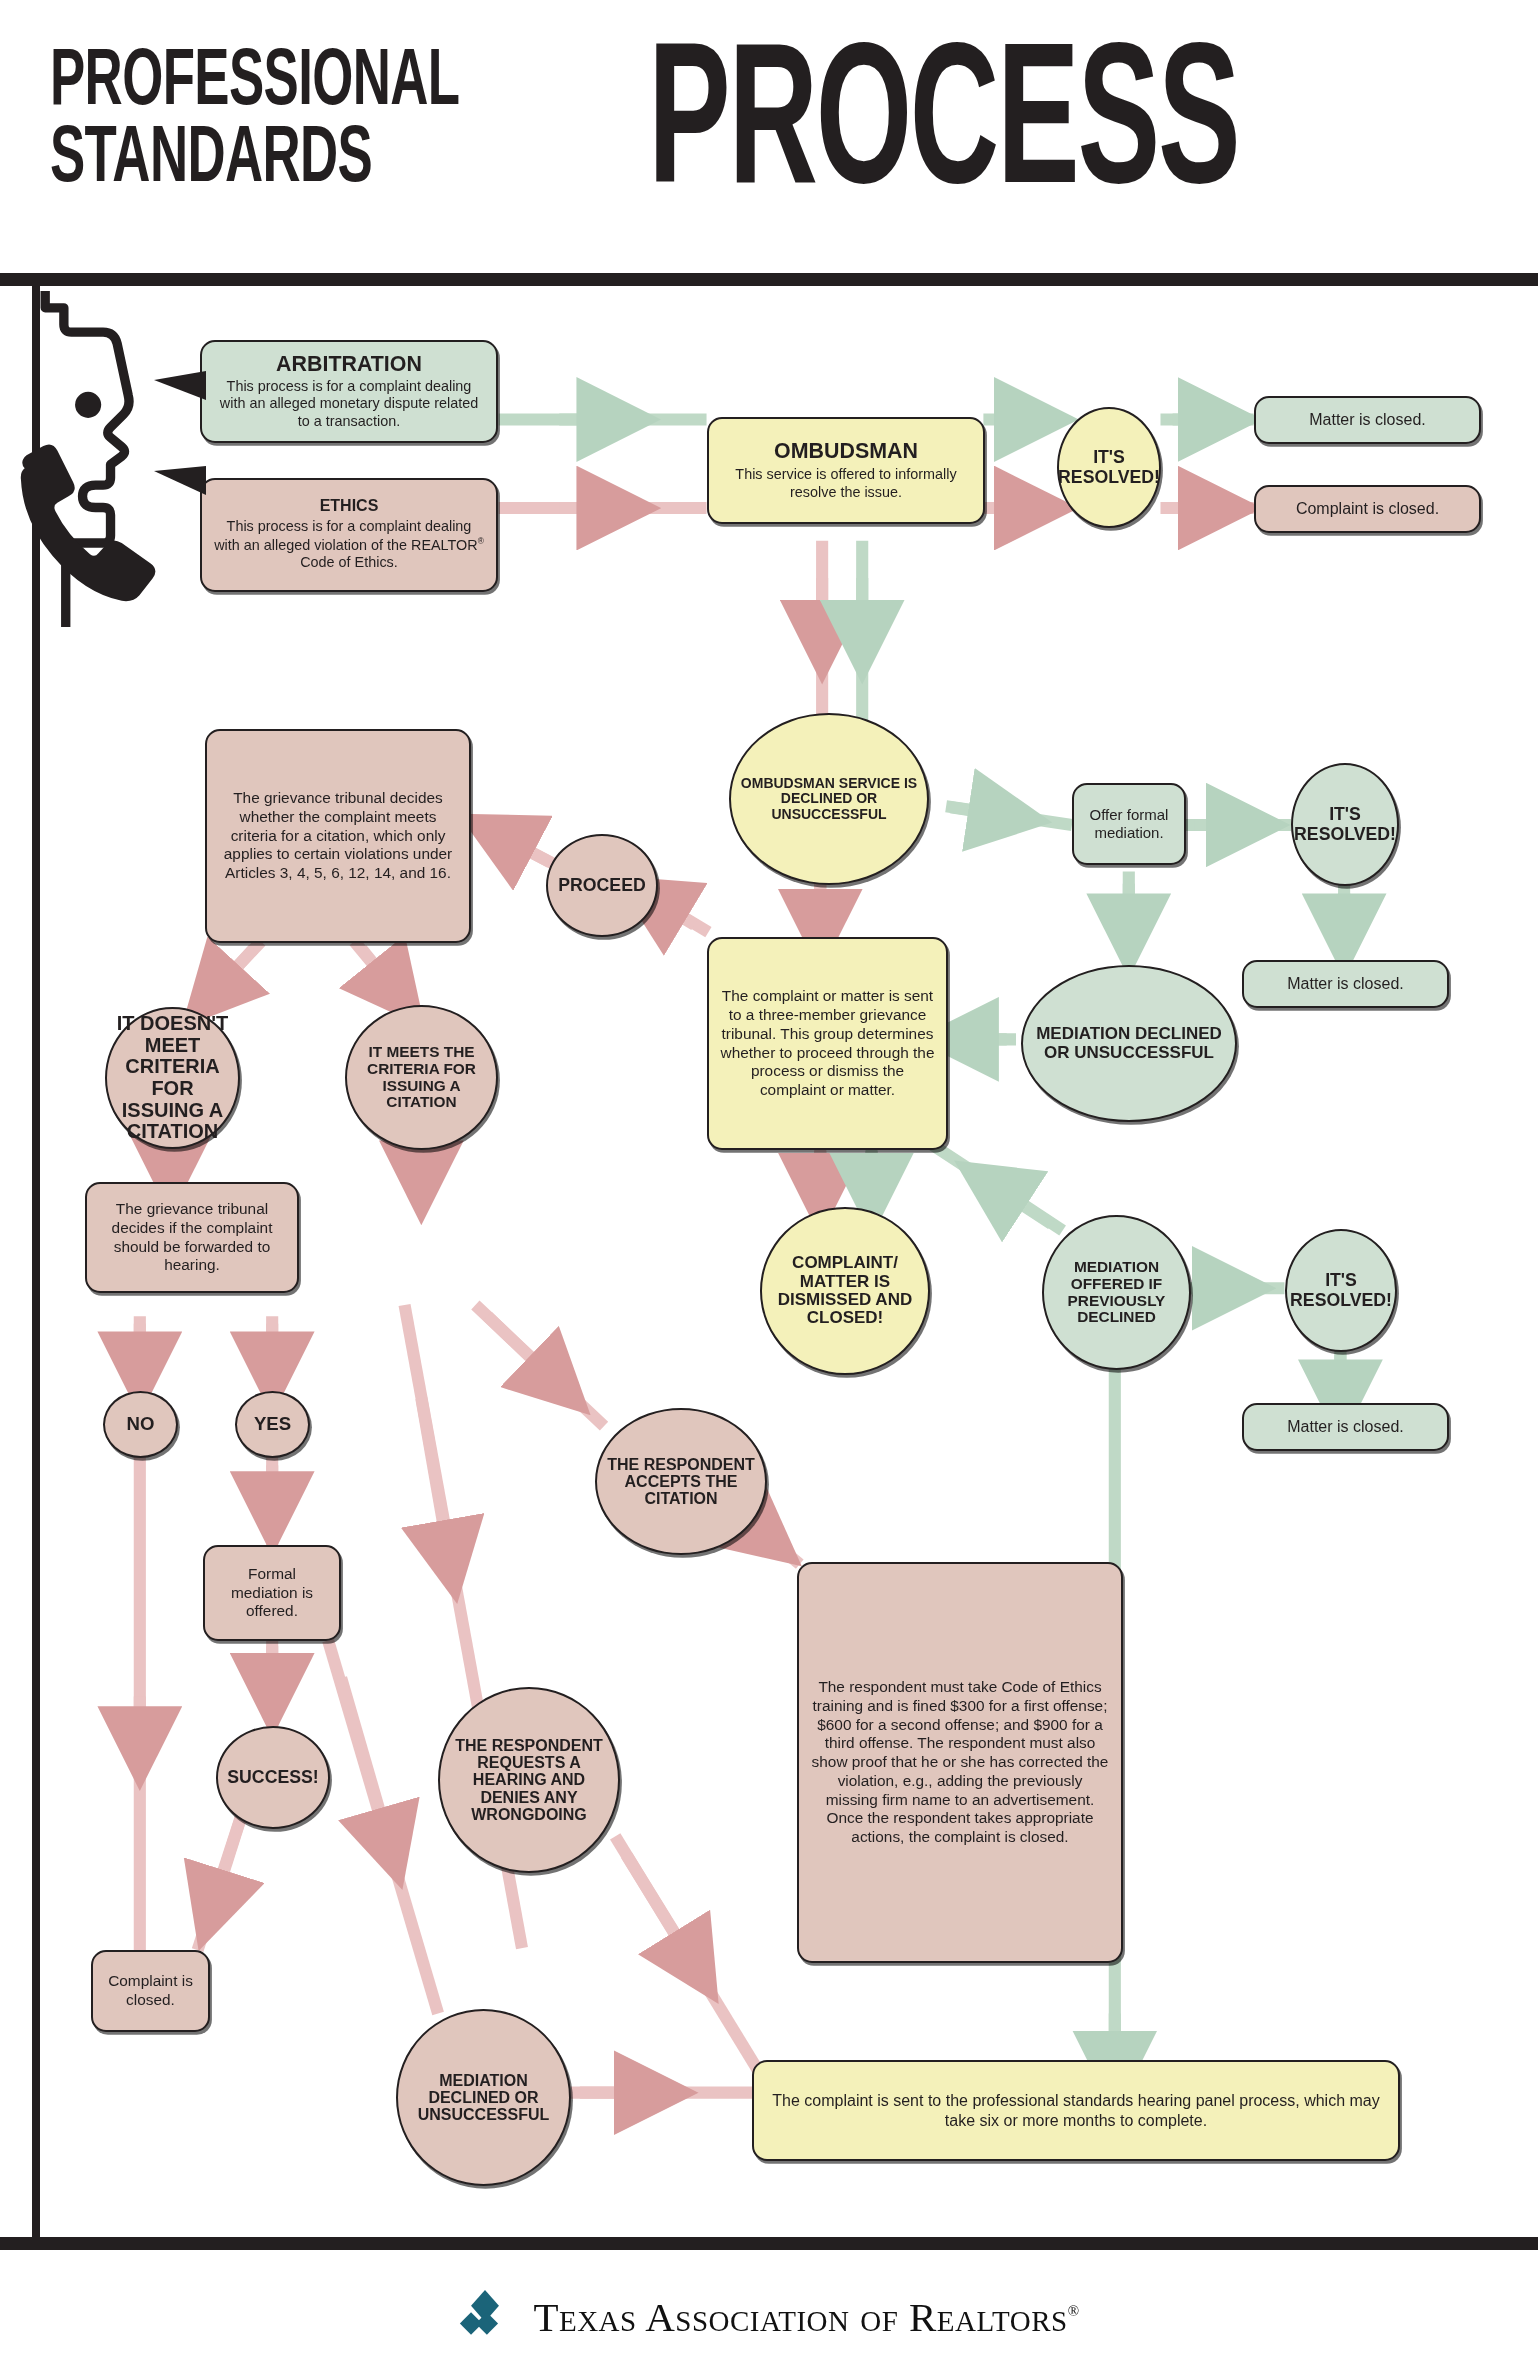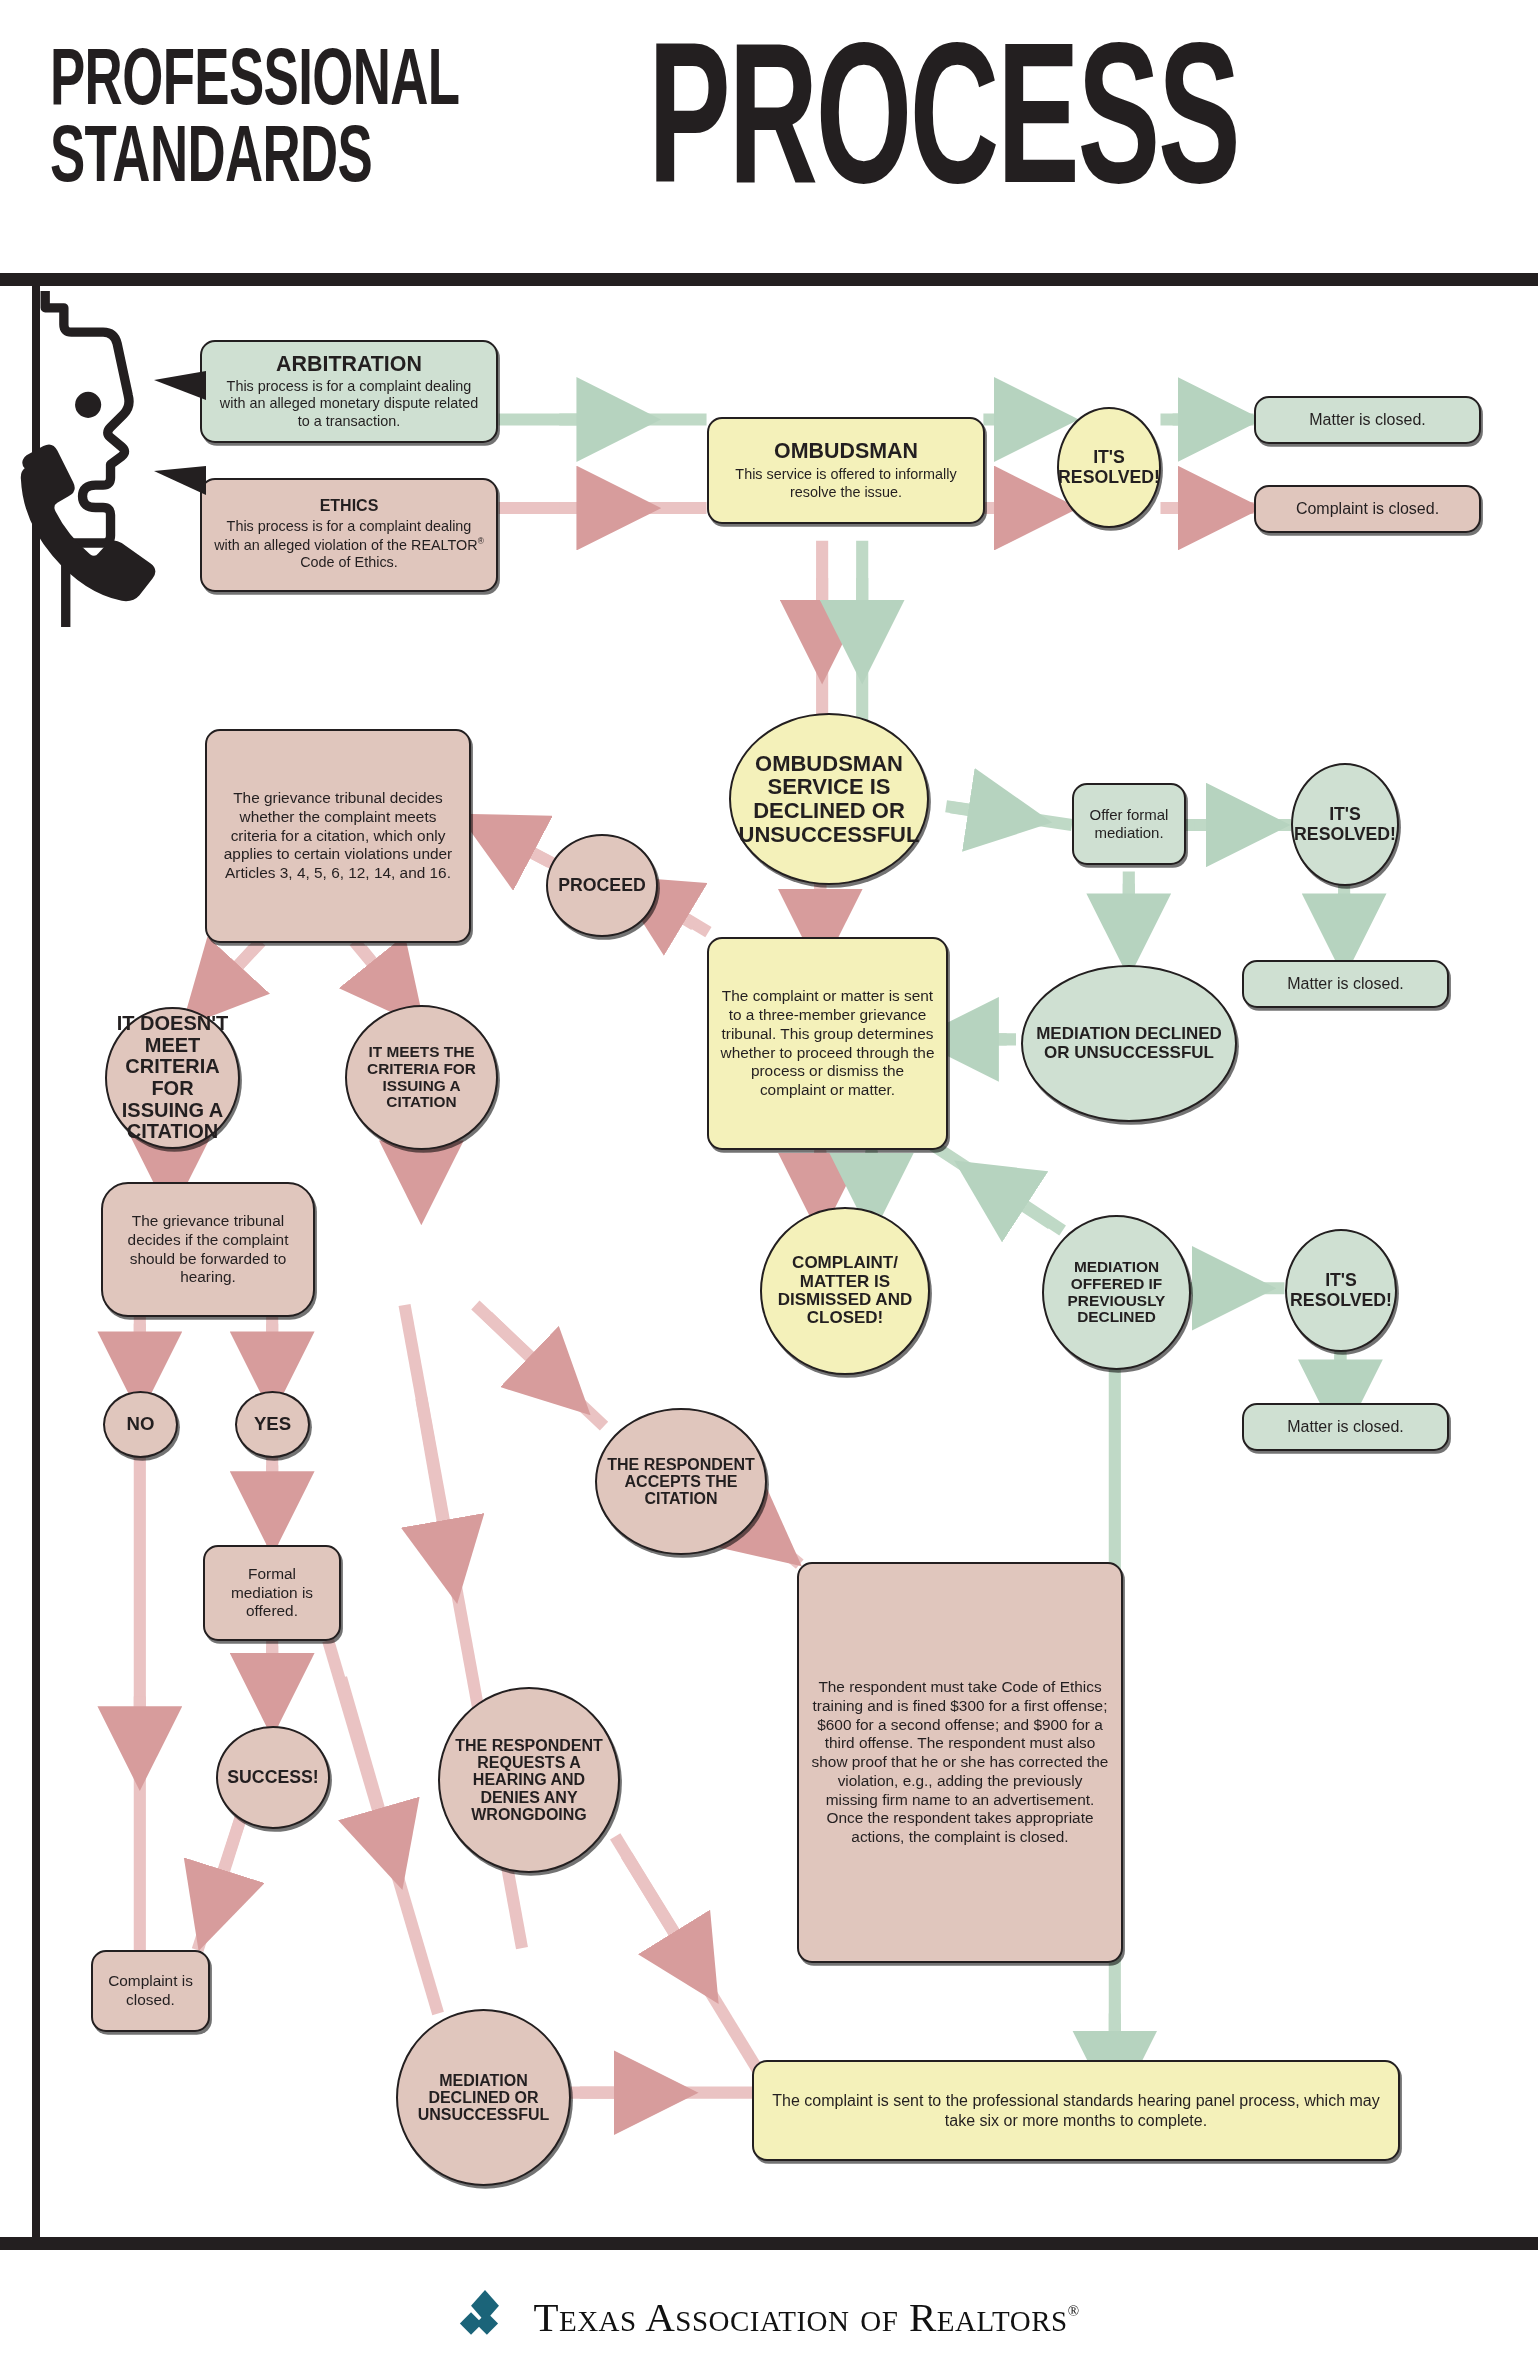--- a/index.html
+++ b/index.html
@@ -266,21 +266,21 @@
 
   <div class="node box c-green" style="left:1254px; top:396px; width:227px; height:48px;">
     <span class="bdy" style="font-size:16px;">Matter is closed.</span>
   </div>
 
   <div class="node box c-pink" style="left:1254px; top:485px; width:227px; height:48px;">
     <span class="bdy" style="font-size:16px;">Complaint is closed.</span>
   </div>
 
   <div class="node ellipse c-yellow" style="left:729px; top:713px; width:200px; height:172px;">
-    <span class="cap" style="font-size:22px;">OMBUDSMAN SERVICE IS DECLINED OR UNSUCCESSFUL</span>
+    <span class="cap" style="font-size:14px;">OMBUDSMAN SERVICE IS DECLINED OR UNSUCCESSFUL</span>
   </div>
 
   <div class="node box c-green" style="left:1072px; top:783px; width:114px; height:82px;">
     <span class="bdy" style="font-size:15px;">Offer formal mediation.</span>
   </div>
 
   <div class="node ellipse c-green" style="left:1291px; top:763px; width:108px; height:123px;">
     <span class="cap" style="font-size:17.7px;">IT'S RESOLVED!</span>
   </div>
 
@@ -321,21 +321,21 @@
   </div>
 
   <div class="node ellipse c-green" style="left:1285px; top:1229px; width:112px; height:123px;">
     <span class="cap" style="font-size:17.7px;">IT'S RESOLVED!</span>
   </div>
 
   <div class="node box c-green" style="left:1242px; top:1403px; width:207px; height:48px;">
     <span class="bdy" style="font-size:16px;">Matter is closed.</span>
   </div>
 
-  <div class="node box c-pink" style="left:101px; top:1182px; width:214px; height:135px;border-radius:27px;">
+  <div class="node box c-pink" style="left:85px; top:1182px; width:214px; height:111px;">
     <span class="bdy" style="font-size:15.4px;">The grievance tribunal decides if the complaint should be forwarded to hearing.</span>
   </div>
 
 
   <div class="node ellipse c-pink" style="left:103px; top:1391px; width:75px; height:67px;">
     <span class="cap" style="font-size:18.6px;">NO</span>
   </div>
 
   <div class="node ellipse c-pink" style="left:235px; top:1391px; width:75px; height:67px;">
     <span class="cap" style="font-size:18.6px;">YES</span>

